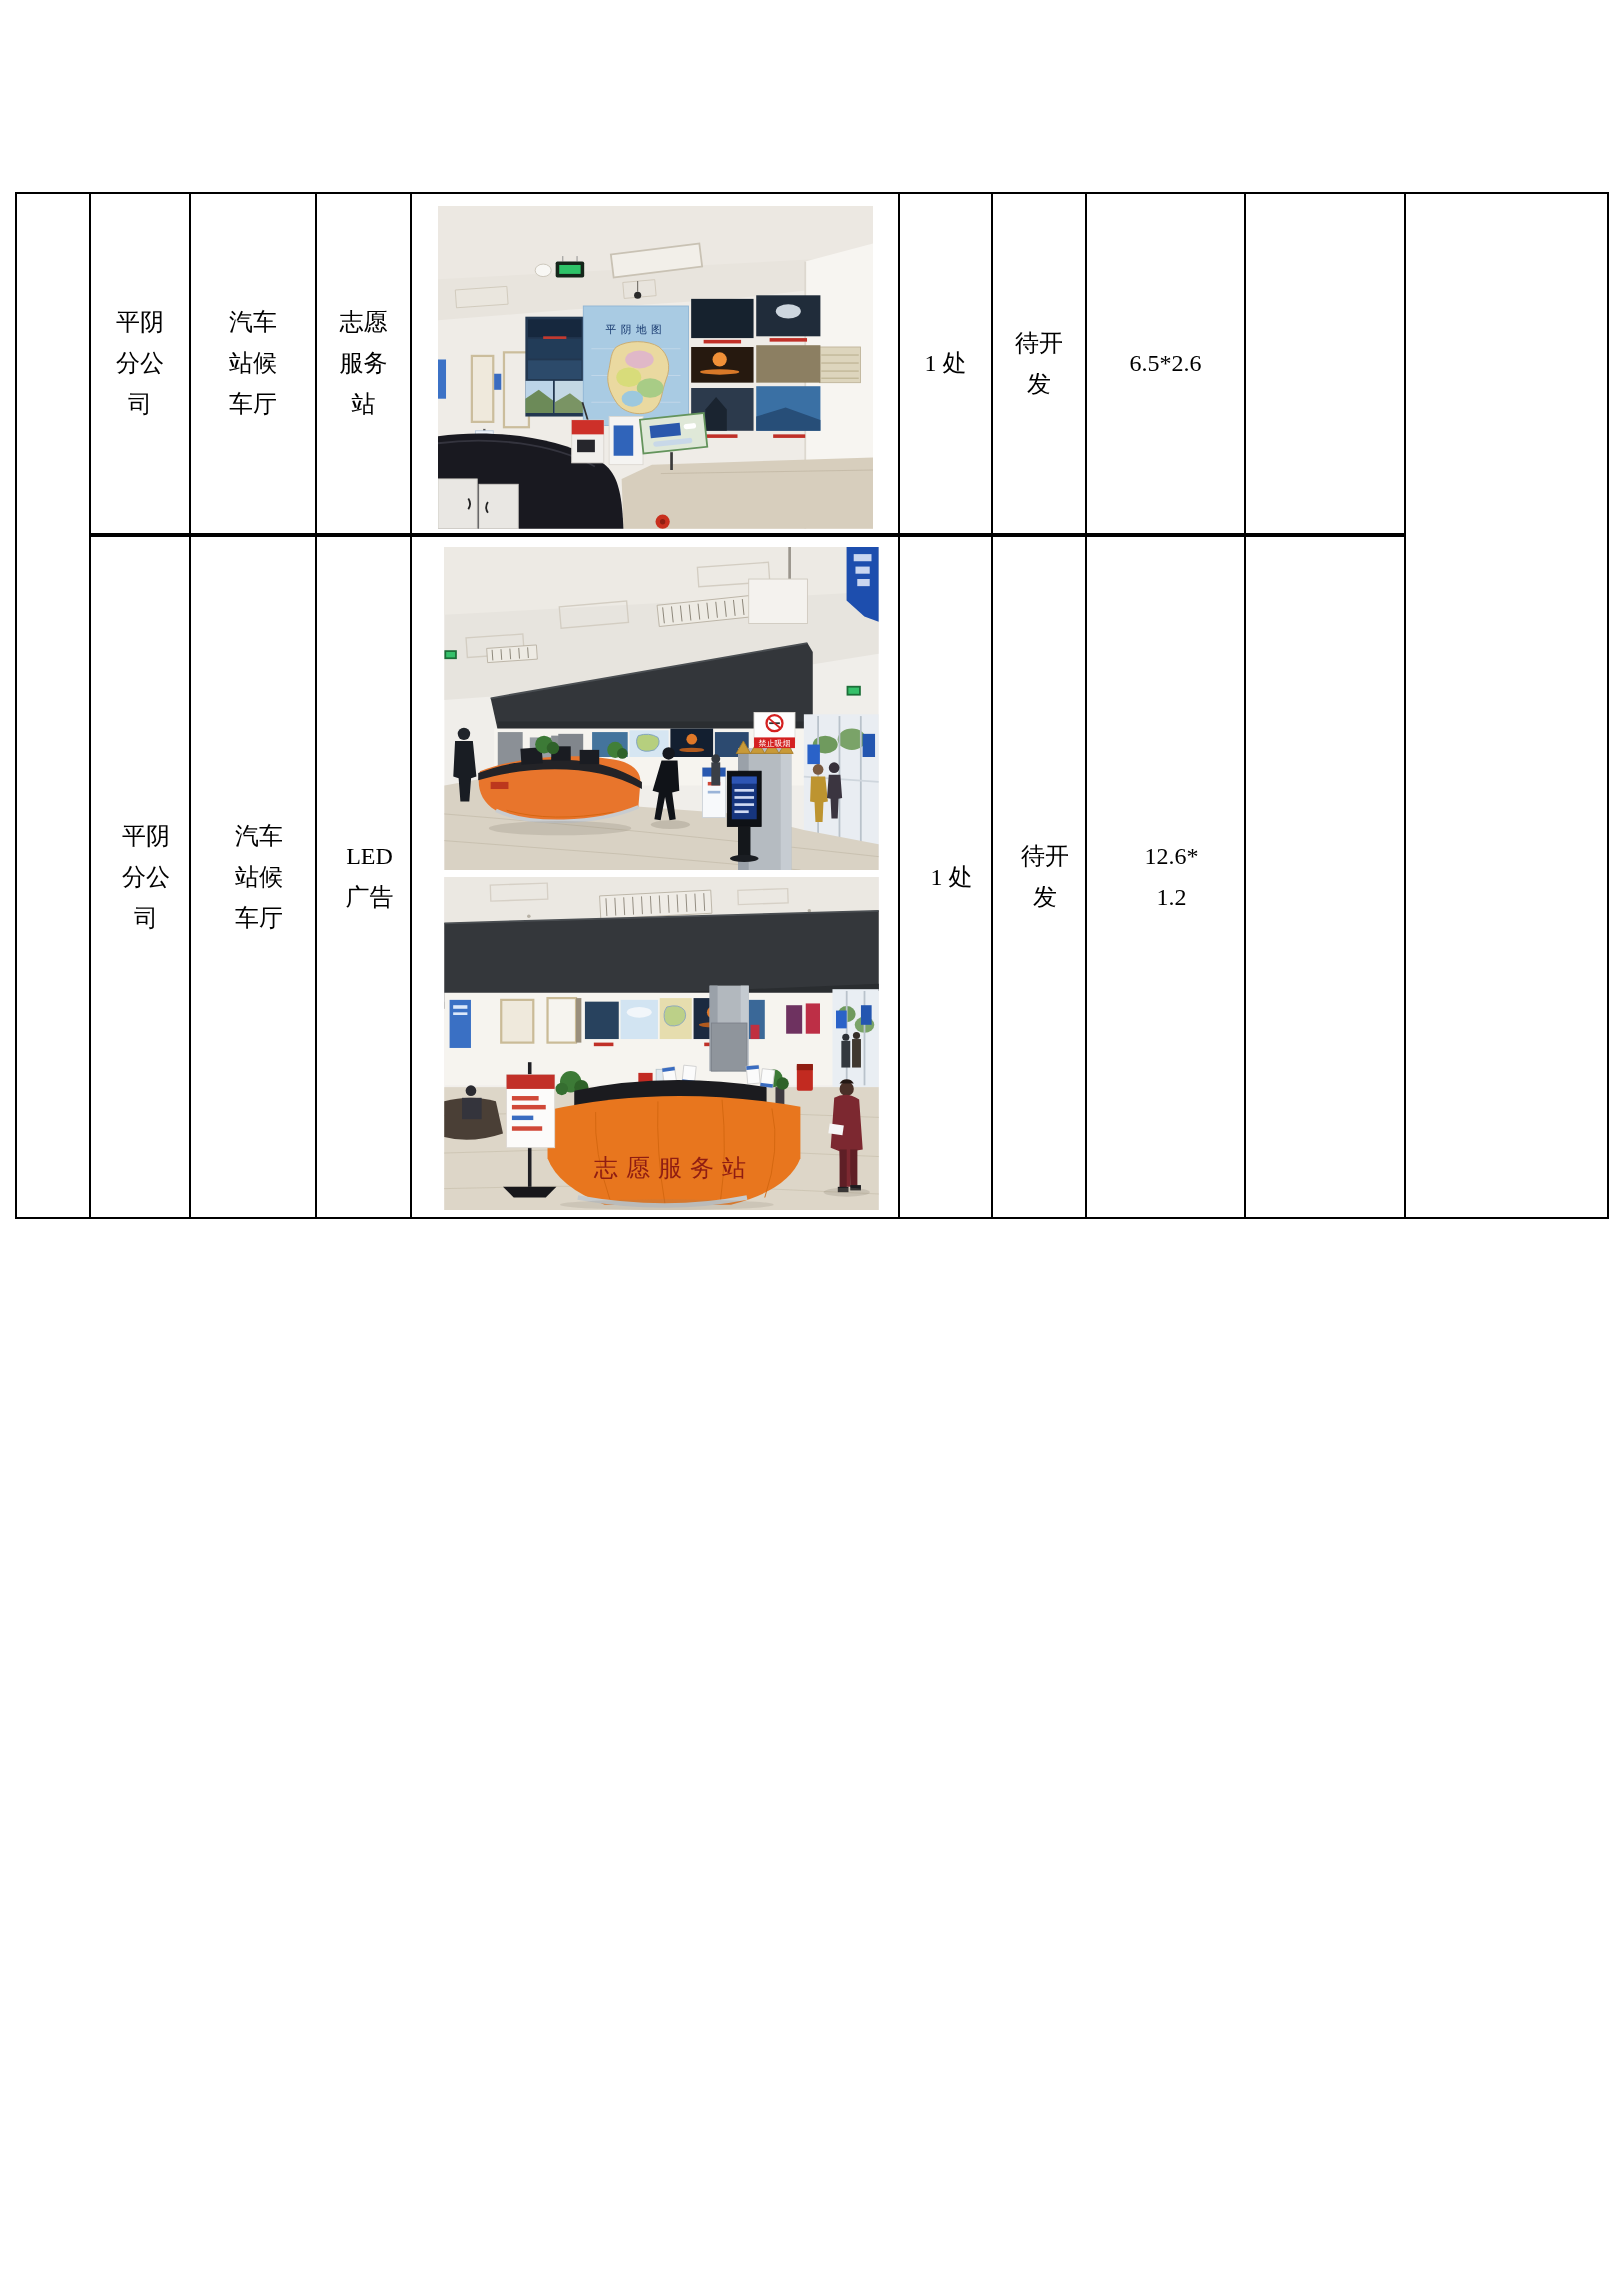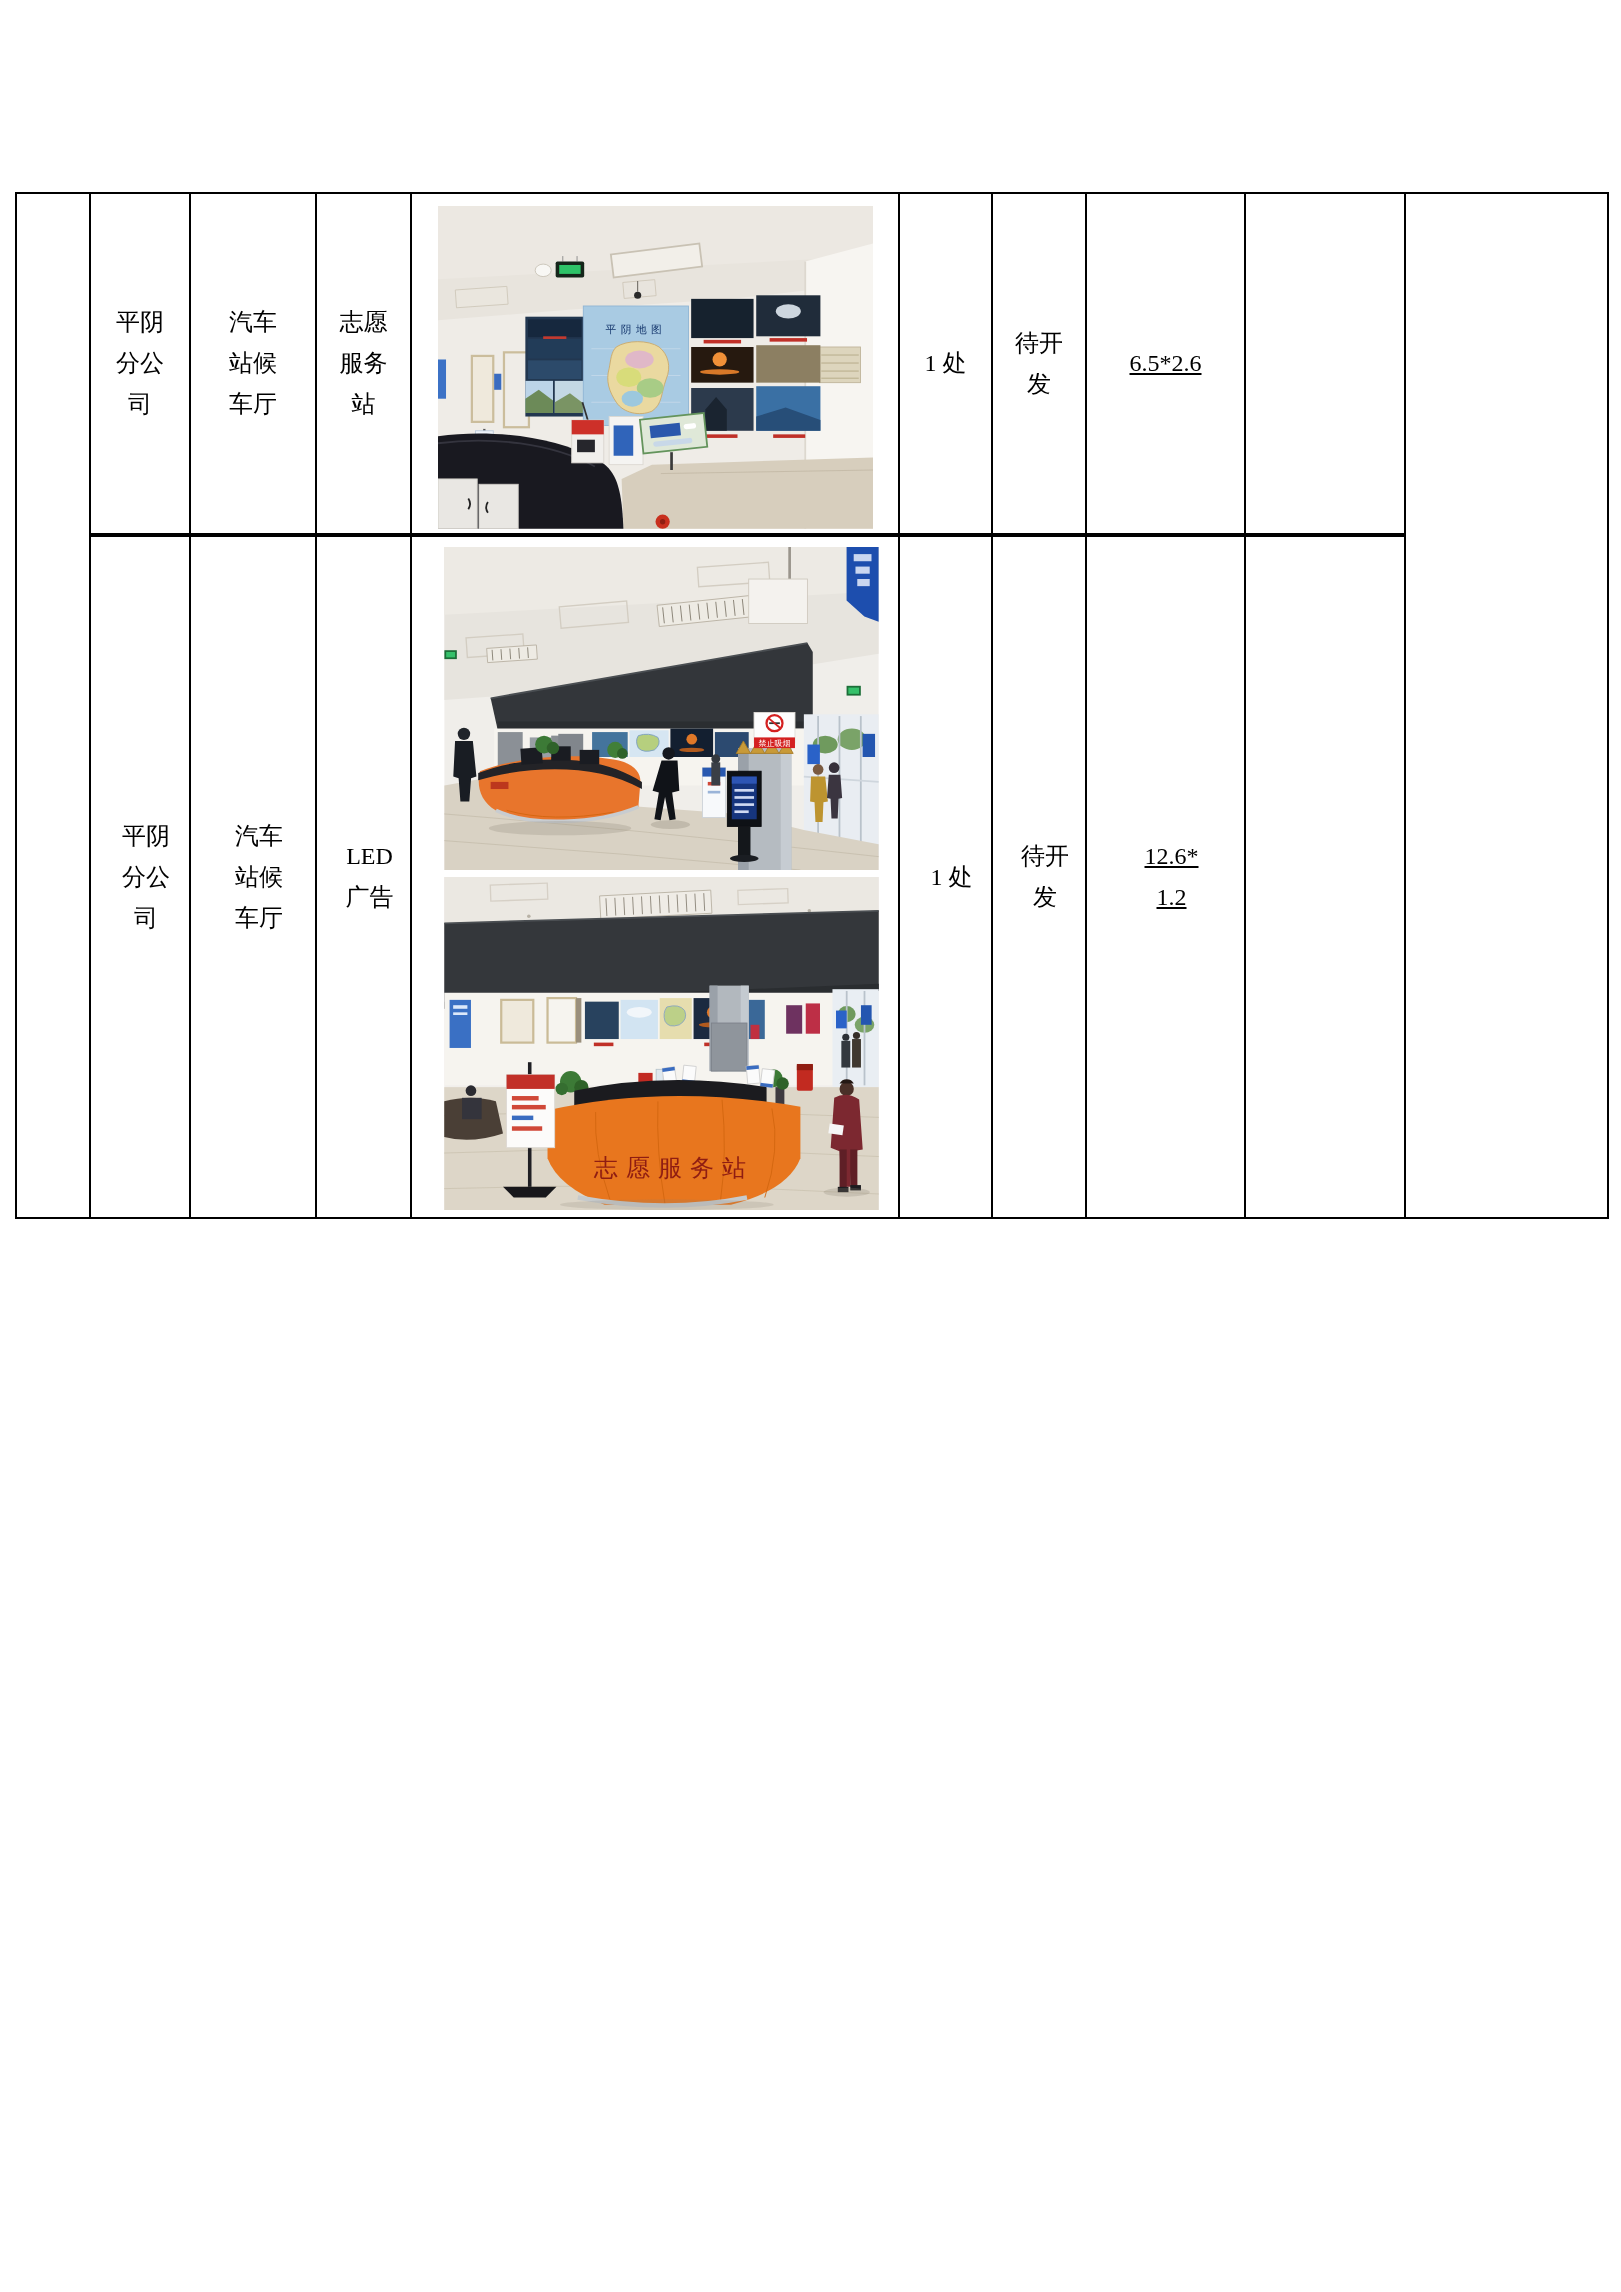--- a/index.html
+++ b/index.html
@@ -12,21 +12,21 @@
     position:absolute;left:15px;top:192px;
     border-collapse:collapse;table-layout:fixed;width:1592px;
   }
   table.doc-table td{
     border:2.7px solid #000;padding:0;margin:0;
     text-align:center;vertical-align:middle;
     font-size:24px;line-height:41px;
   }
   tr.row-2 > td{border-top-width:4.5px;padding-left:12px;}
   .wrap2{display:block;width:52px;margin:0 auto;text-align:center;}
-  .pre{white-space:pre-line;text-decoration:underline;}
+  .pre{white-space:pre-line;}
   td.photo-cell{vertical-align:top;}
   svg.photo{display:block;margin:0 auto;}
   svg.photo.first{margin-top:7.1px;}
   svg.photo.stack-top{margin-top:3.6px;}
   svg.photo.stack-bottom{margin-top:7.1px;}
 </style>
 </head>
 <body>
 
 <div class="page">

